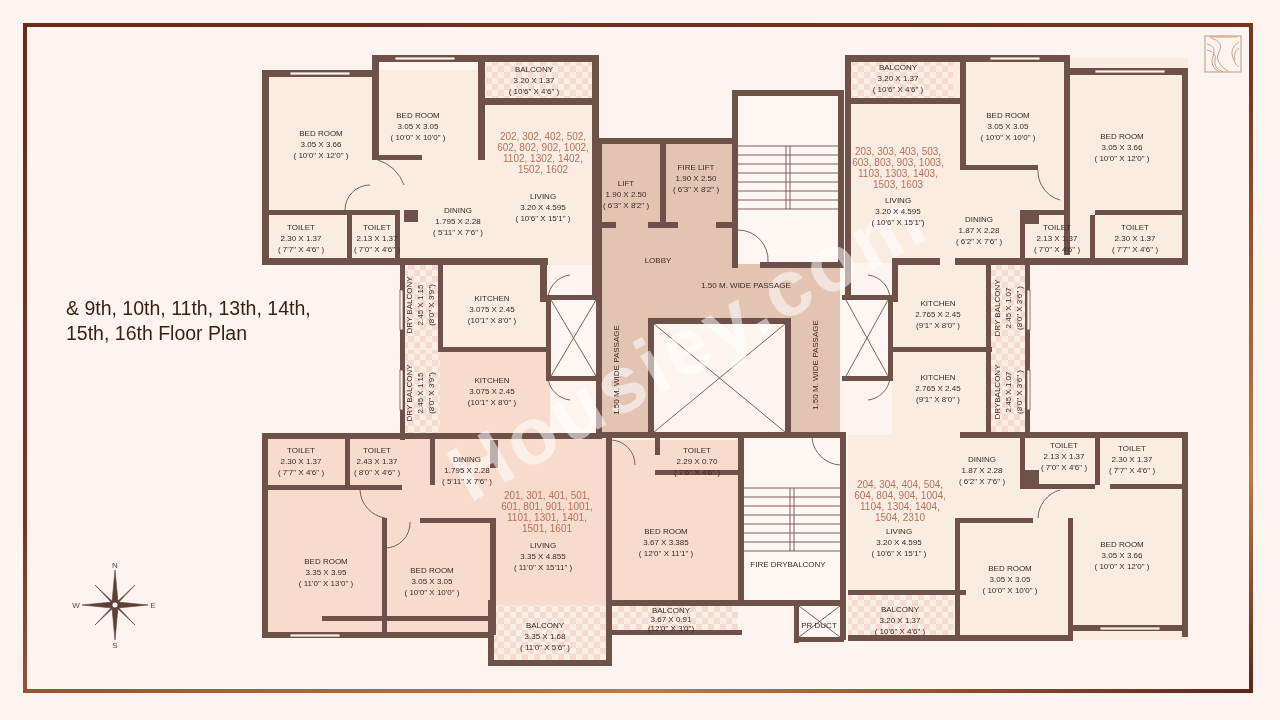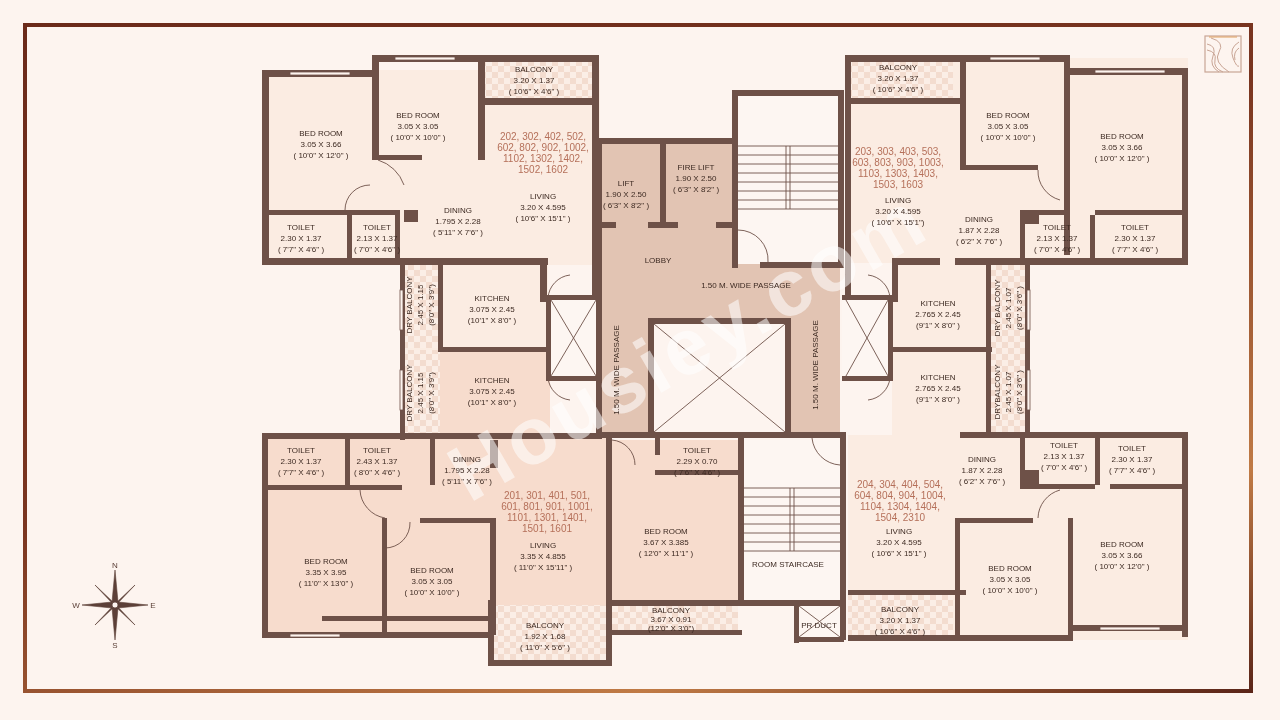--- a/index.html
+++ b/index.html
@@ -47,20 +47,22 @@
   <rect x="2" y="2" width="36" height="36" fill="none" stroke="#c9a595" stroke-width="1.2"></rect>
   <path d="M4 10 Q14 12 10 22 T16 38" fill="none" stroke="#c9a595" stroke-width="1"></path>
   <path d="M4 16 Q14 18 12 26 T20 38" fill="none" stroke="#c9a595" stroke-width="1"></path>
   <path d="M8 4 Q22 8 16 18 T26 38" fill="none" stroke="#c9a595" stroke-width="1"></path>
   <path d="M36 8 Q26 14 30 24 T36 32" fill="none" stroke="#c9a595" stroke-width="1"></path>
   <path d="M36 14 Q30 18 32 26" fill="none" stroke="#c9a595" stroke-width="1"></path>
   <line x1="6" y1="3" x2="34" y2="3" stroke="#e0a060" stroke-width="1"></line>
 </svg>
 
 <div class="title-block">
+  <div class="floors">&amp; 9th, 10th, 11th, 13th, 14th,</div>
+  <div class="floors">15th, 16th Floor Plan</div>
 </div>
 
 <svg class="compass" viewBox="0 0 90 90">
   <g fill="#5c4038" stroke="#5c4038" stroke-width="0.6">
     <polygon points="45,10 48,42 45,45 42,42"></polygon>
     <polygon points="45,80 48,48 45,45 42,48"></polygon>
     <polygon points="12,45 42,42 45,45 42,48"></polygon>
     <polygon points="78,45 48,42 45,45 48,48"></polygon>
     <polygon points="25,25 44,43 45,45 43,44"></polygon>
     <polygon points="65,25 46,43 45,45 47,44"></polygon>
@@ -377,21 +379,21 @@
       <div>3.35 X 3.95</div>
       <div>( 11'0" X 13'0" )</div>
   </div>
   <div class="lbl" style="left:432px;top:565px">
     <div>BED ROOM</div>
       <div>3.05 X 3.05</div>
       <div>( 10'0" X 10'0" )</div>
   </div>
   <div class="lbl" style="left:545px;top:620px">
     <div>BALCONY</div>
-      <div>1.92 X 1.68</div>
+      <div>3.35 X 1.68</div>
       <div>( 11'0" X 5'6" )</div>
   </div>
   <div class="lbl" style="left:697px;top:445px">
     <div>TOILET</div>
       <div>2.29 X 0.70</div>
       <div>( 7'6" X 4'6" )</div>
   </div>
   <div class="lbl" style="left:666px;top:526px">
     <div>BED ROOM</div>
       <div>3.67 X 3.385</div>
@@ -412,21 +414,21 @@
   </div>
   <div class="lbl" style="left:696px;top:162px">
     <div>FIRE LIFT</div>
       <div>1.90 X 2.50</div>
       <div>( 6'3" X 8'2" )</div>
   </div>
   <div class="lbl" style="left:658px;top:255px">LOBBY</div>
   <div class="lbl" style="left:746px;top:280px">1.50 M. WIDE PASSAGE</div>
   <div class="lbl vert" style="left:616px;top:370px">1.50 M. WIDE PASSAGE</div>
   <div class="lbl vert" style="left:815px;top:365px">1.50 M. WIDE PASSAGE</div>
-  <div class="lbl" style="left:788px;top:559px">ROOM STAIRCASE</div>
+  <div class="lbl" style="left:788px;top:559px">FIRE DRYBALCONY</div>
   <div class="lbl" style="left:819px;top:620px">PR DUCT</div>
 </div>
 
 <div>
   <div class="lbl" style="left:898px;top:62px">
     <div>BALCONY</div>
       <div>3.20 X 1.37</div>
       <div>( 10'6" X 4'6" )</div>
   </div>
   <div class="lbl" style="left:1008px;top:110px">

